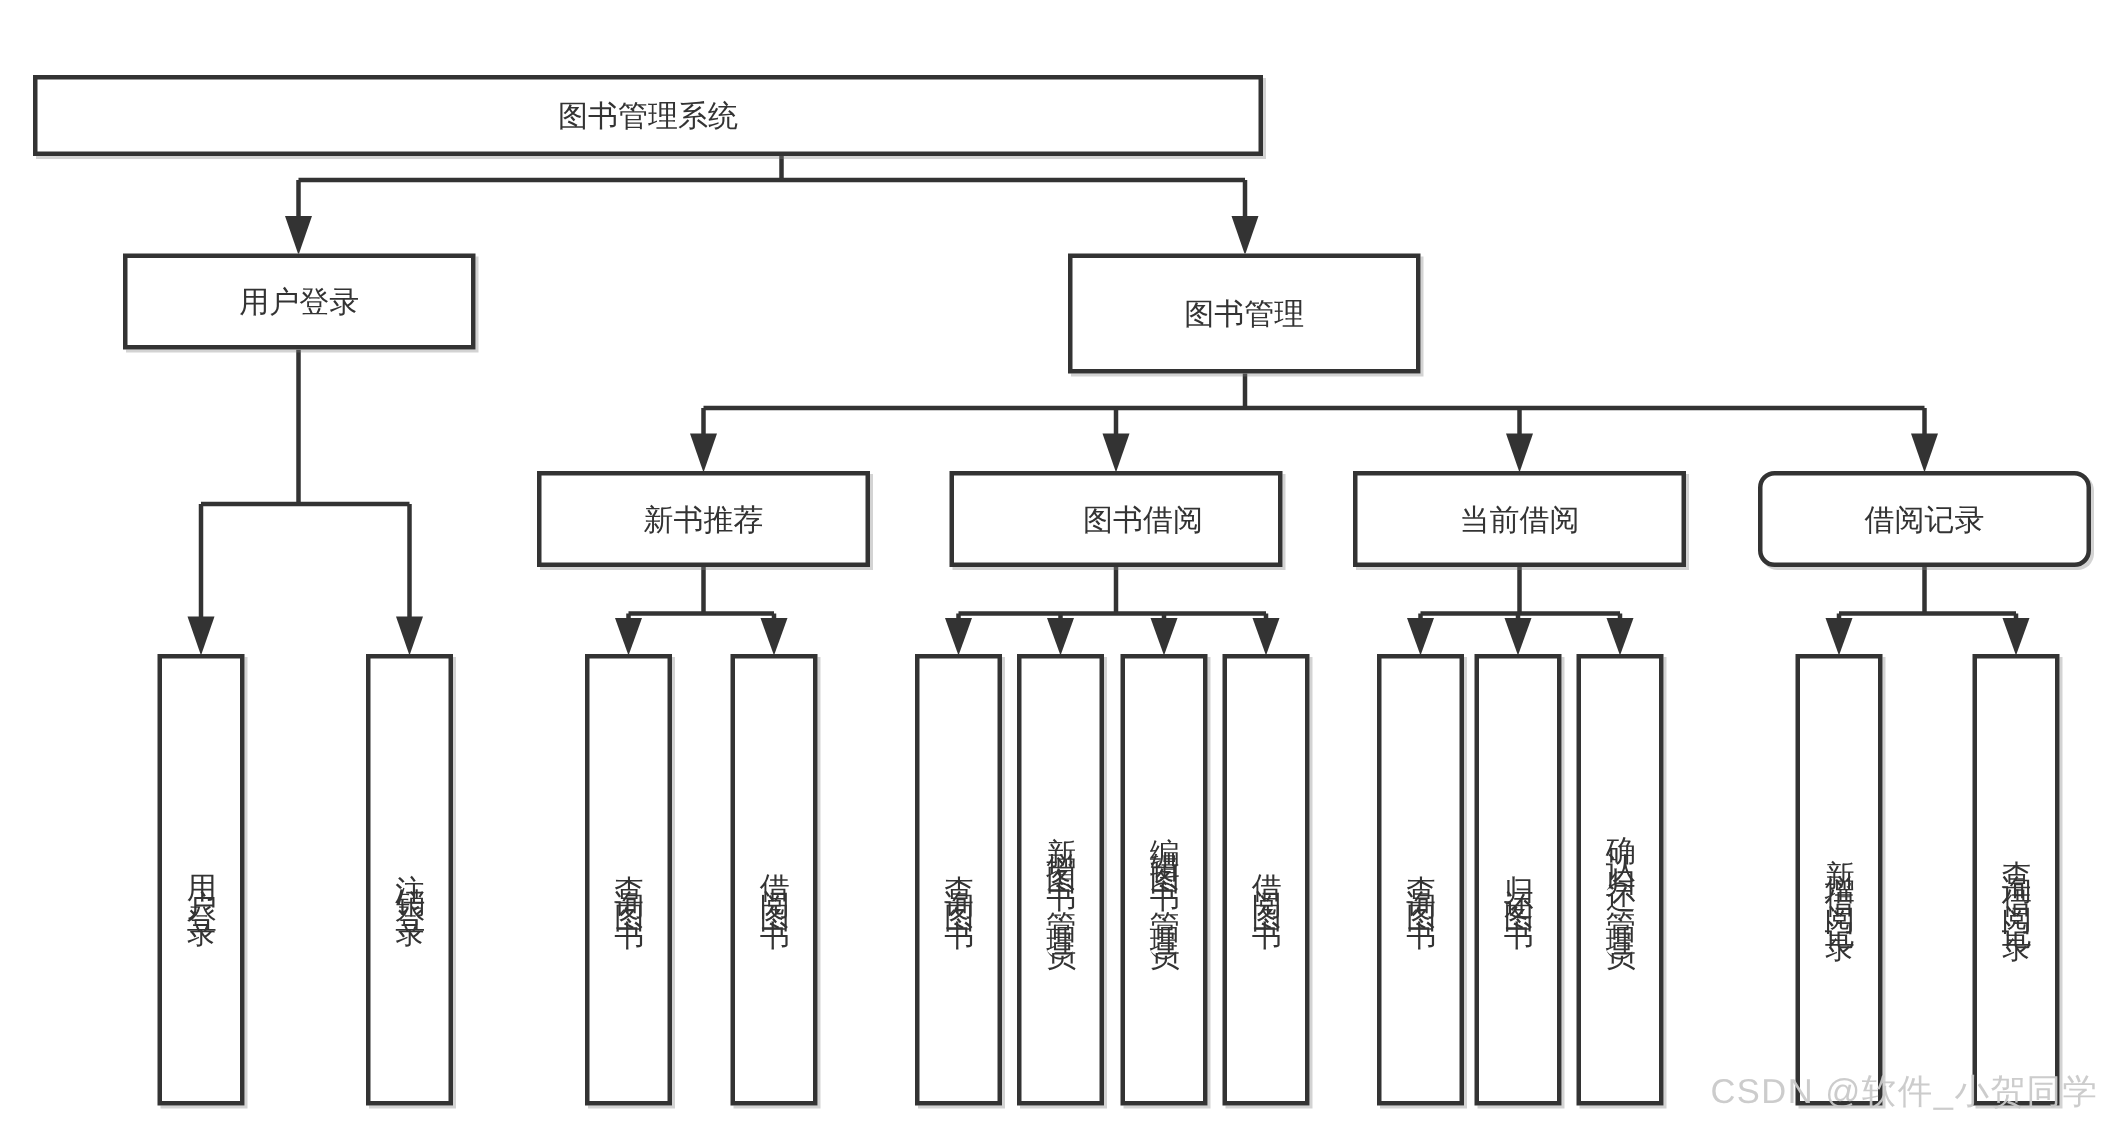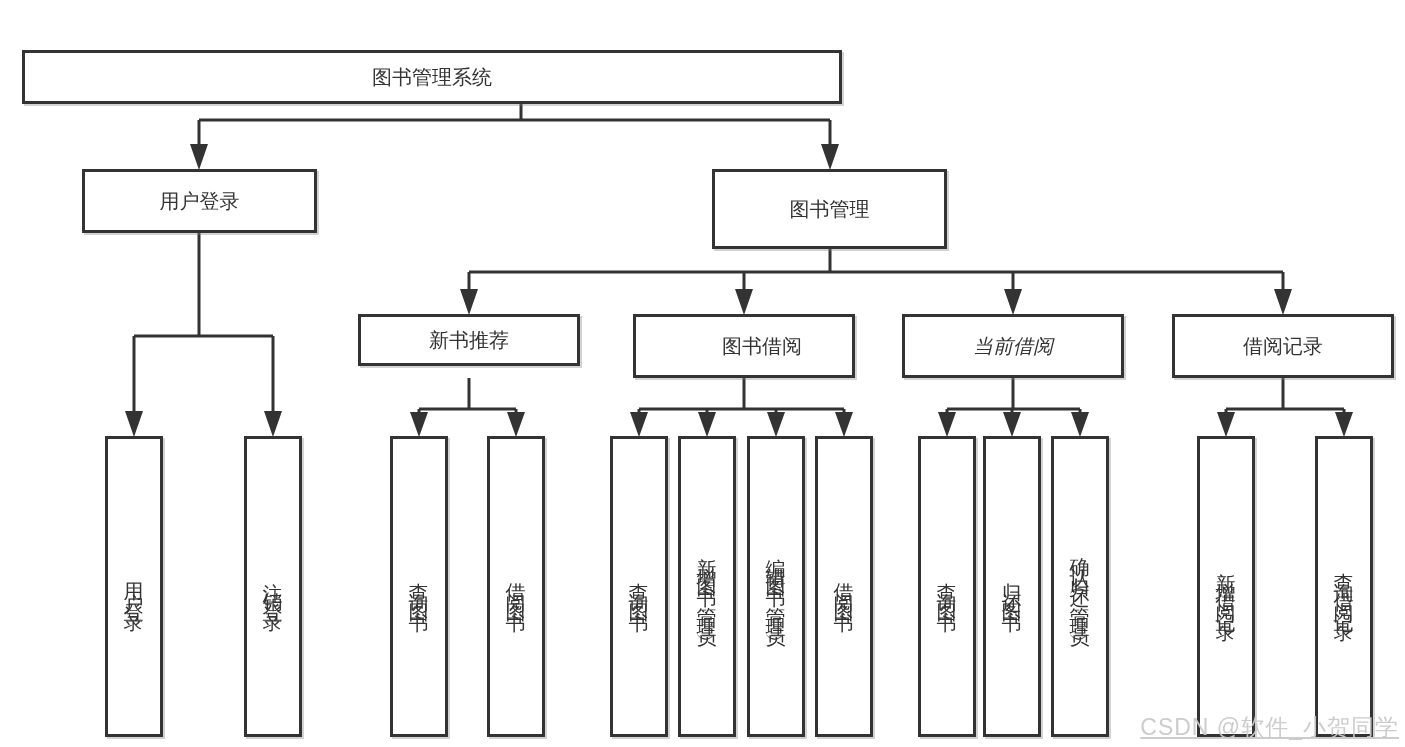--- a/index.html
+++ b/index.html
@@ -42,21 +42,20 @@
   .watermark {
     position: absolute;
     right: 6px;
     top: 712px;
     width: 320px;
     text-align: right;
     font-size: 23px;
     color: rgba(201,201,201,0.95);
     z-index: 5;
     letter-spacing: 1px;
-    text-decoration: underline;
   }
 </style>
 </head>
 <body>
 
 <div class="canvas">
 
   <svg class="connectors" width="1405" height="747" viewBox="0 0 1405 747" fill="none" stroke="#333333" stroke-width="3">
 
     <g>
@@ -137,30 +136,30 @@
     <span>图书管理系统</span>
   </div>
 
   <div class="node" style="left:82px; top:169px; width:235px; height:64px;">
     <span>用户登录</span>
   </div>
   <div class="node" style="left:712px; top:169px; width:235px; height:80px;">
     <span>图书管理</span>
   </div>
 
-  <div class="node" style="left:358px; top:314px; width:222px; height:52px;">
+  <div class="node" style="left:358px; top:314px; width:222px; height:64px;">
     <span>新书推荐</span>
   </div>
   <div class="node" style="left:633px; top:314px; width:222px; height:64px;padding-left:36px;">
     <span>图书借阅</span>
   </div>
-  <div class="node" style="left:902px; top:314px; width:222px; height:64px;font-style:italic;">
+  <div class="node" style="left:902px; top:314px; width:222px; height:64px;">
     <span>当前借阅</span>
   </div>
-  <div class="node" style="left:1172px; top:314px; width:222px; height:64px;">
+  <div class="node" style="left:1172px; top:314px; width:222px; height:64px;border-radius:11px;">
     <span>借阅记录</span>
   </div>
 
   <div class="node leaf" style="left:105px; top:436px; width:58px; height:301px;">
     <span>用户登录</span>
   </div>
   <div class="node leaf" style="left:244px; top:436px; width:58px; height:301px;">
     <span>注销登录</span>
   </div>
 

